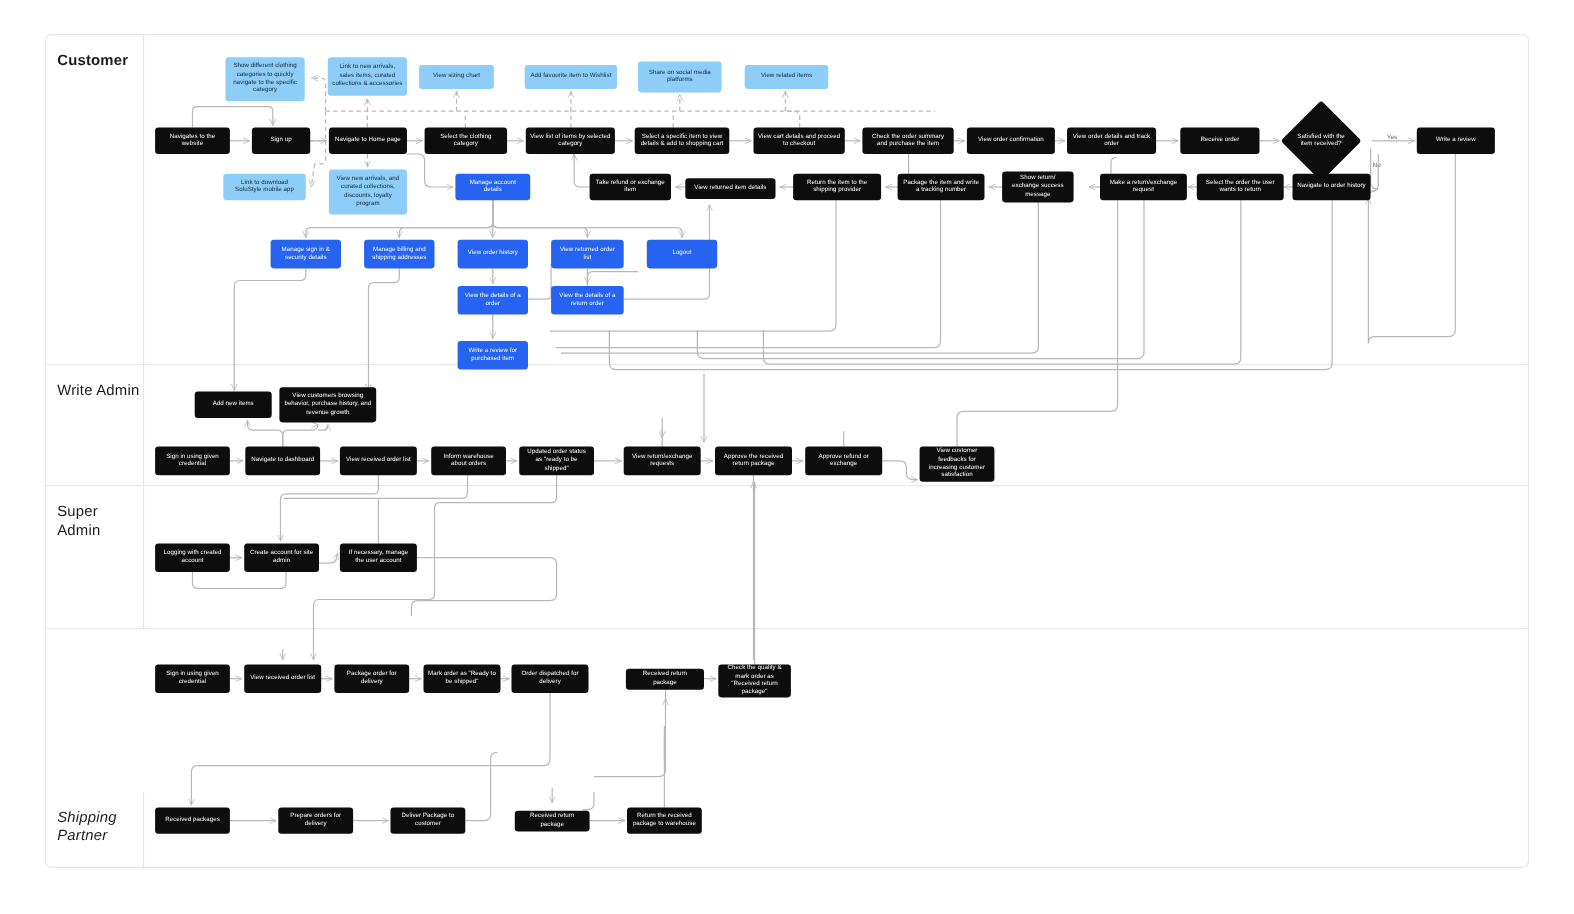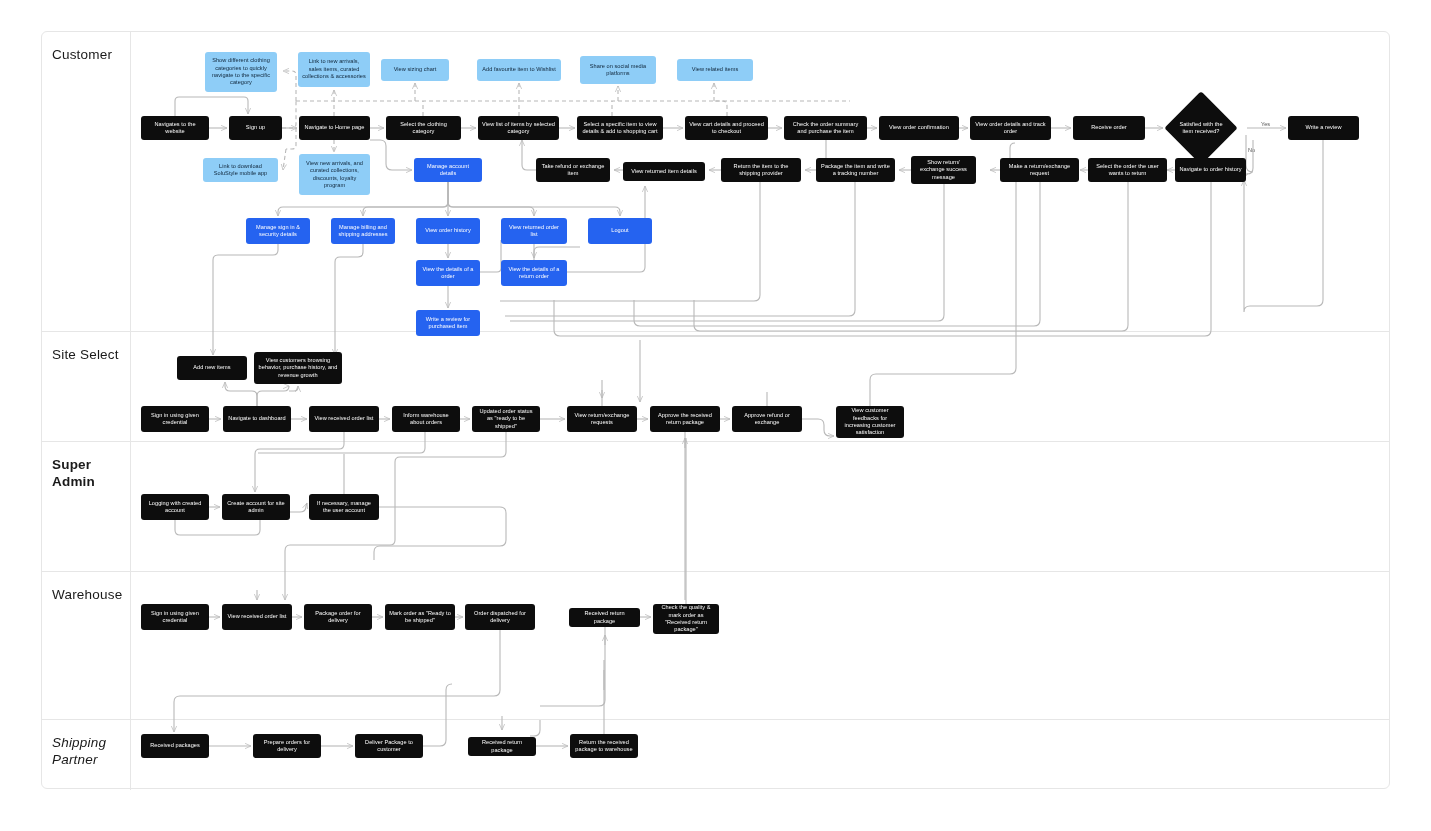--- a/index.html
+++ b/index.html
@@ -33,38 +33,33 @@
   .diamond .dia-shape{position:absolute;left:50%;top:50%;width:52px;height:52px;
     background:#0d0d0d;transform:translate(-50%,-50%) rotate(45deg);border-radius:3px;}
   .diamond .dia-text{position:relative;z-index:2;width:46px;}
 </style>
 </head>
 <body>
 
 <div id="stage">
 
   <div class="lane-frame">
-    <div class="lane" style="top:0;height:300px;">
+    <div class="lane" style="top:0;height:300px;font-weight:bold;">
       <div class="lane-head">
         <div class="lane-title">Customer</div>
       </div>
     </div>
     <div class="lane" style="top:300px;height:110px;">
       <div class="lane-head">
-        <div class="lane-title">Site Select</div>
-      </div>
-    </div>
-    <div class="lane" style="top:410px;height:130px;font-weight:bold;">
+        <div class="lane-title">Write Admin</div>
+      </div>
+    </div>
+    <div class="lane" style="top:410px;height:130px;">
       <div class="lane-head">
         <div class="lane-title">Super Admin</div>
-      </div>
-    </div>
-    <div class="lane" style="top:540px;height:148px;">
-      <div class="lane-head">
-        <div class="lane-title">Warehouse</div>
       </div>
     </div>
     <div class="lane" style="top:688px;height:70px;">
       <div class="lane-head">
         <div class="lane-title" style="white-space:pre-line;">Shipping
 Partner</div>
       </div>
     </div>
   </div>
 

